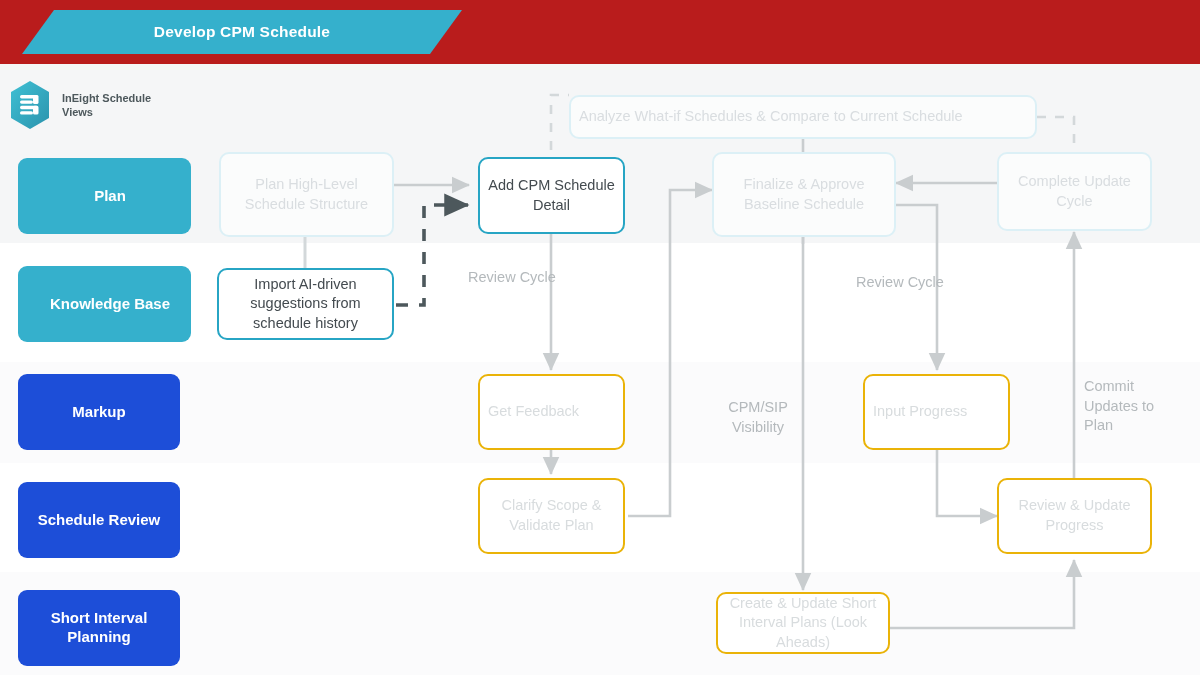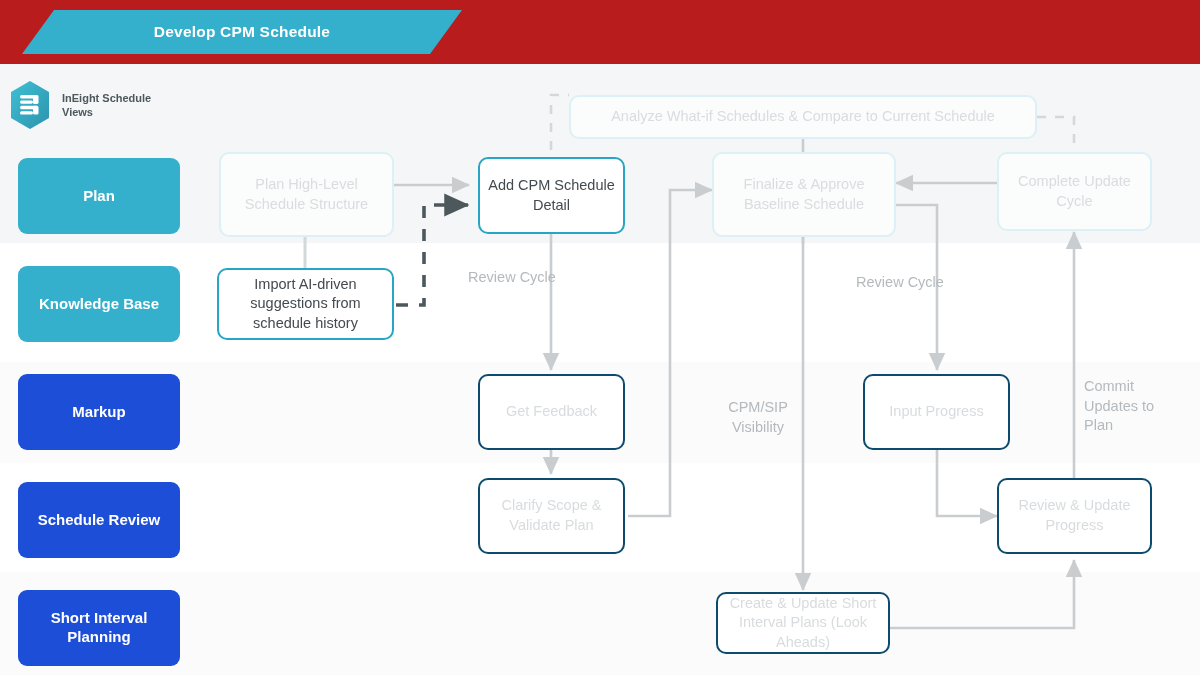--- a/index.html
+++ b/index.html
@@ -33,31 +33,31 @@
   .hexlogo{width:44px;height:50px;position:relative;}
   .hexlogo svg{display:block;}
   .brand-text{font-size:11px;font-weight:bold;color:#4d585c;line-height:1.28;}
 
   
   .chip{
     position:absolute;left:18px;width:162px;border-radius:9px;
     display:flex;align-items:center;justify-content:center;text-align:center;
     font-size:15px;font-weight:bold;line-height:1.25;color:#ffffff;
   }
-  .chip.on{background:#35b0cc;}
+  .chip.on{background:#35b0cc;padding-left:11px;}
   .chip.off{background:#1d4ed8;color:#ffffff;}
 
   
   .node{
     position:absolute;box-sizing:border-box;border-radius:10px;
-    display:flex;align-items:center;justify-content:center;text-align:center;
+    display:flex;align-items:center;text-align:center;
     background:#ffffff;font-size:14.5px;line-height:1.35;padding:4px 8px;
   }
   .node.active{border:2.5px solid #27a5c4;color:#434a4f;}
-  .node.dim{border:2px solid #0c4a6e;color:#d8dcde;}
+  .node.dim{border:2px solid #eab308;color:#d8dcde;}
   .node.dim-onshade{border:2px solid #dcf0f6;color:#d9dde0;background:#fbfcfc;}
 
   
   .clabel{
     position:absolute;font-size:14.5px;line-height:1.35;color:#b4b9bc;text-align:center;
   }
 
   
   #wires{position:absolute;left:0;top:0;width:1200px;height:675px;pointer-events:none;}
 </style>

